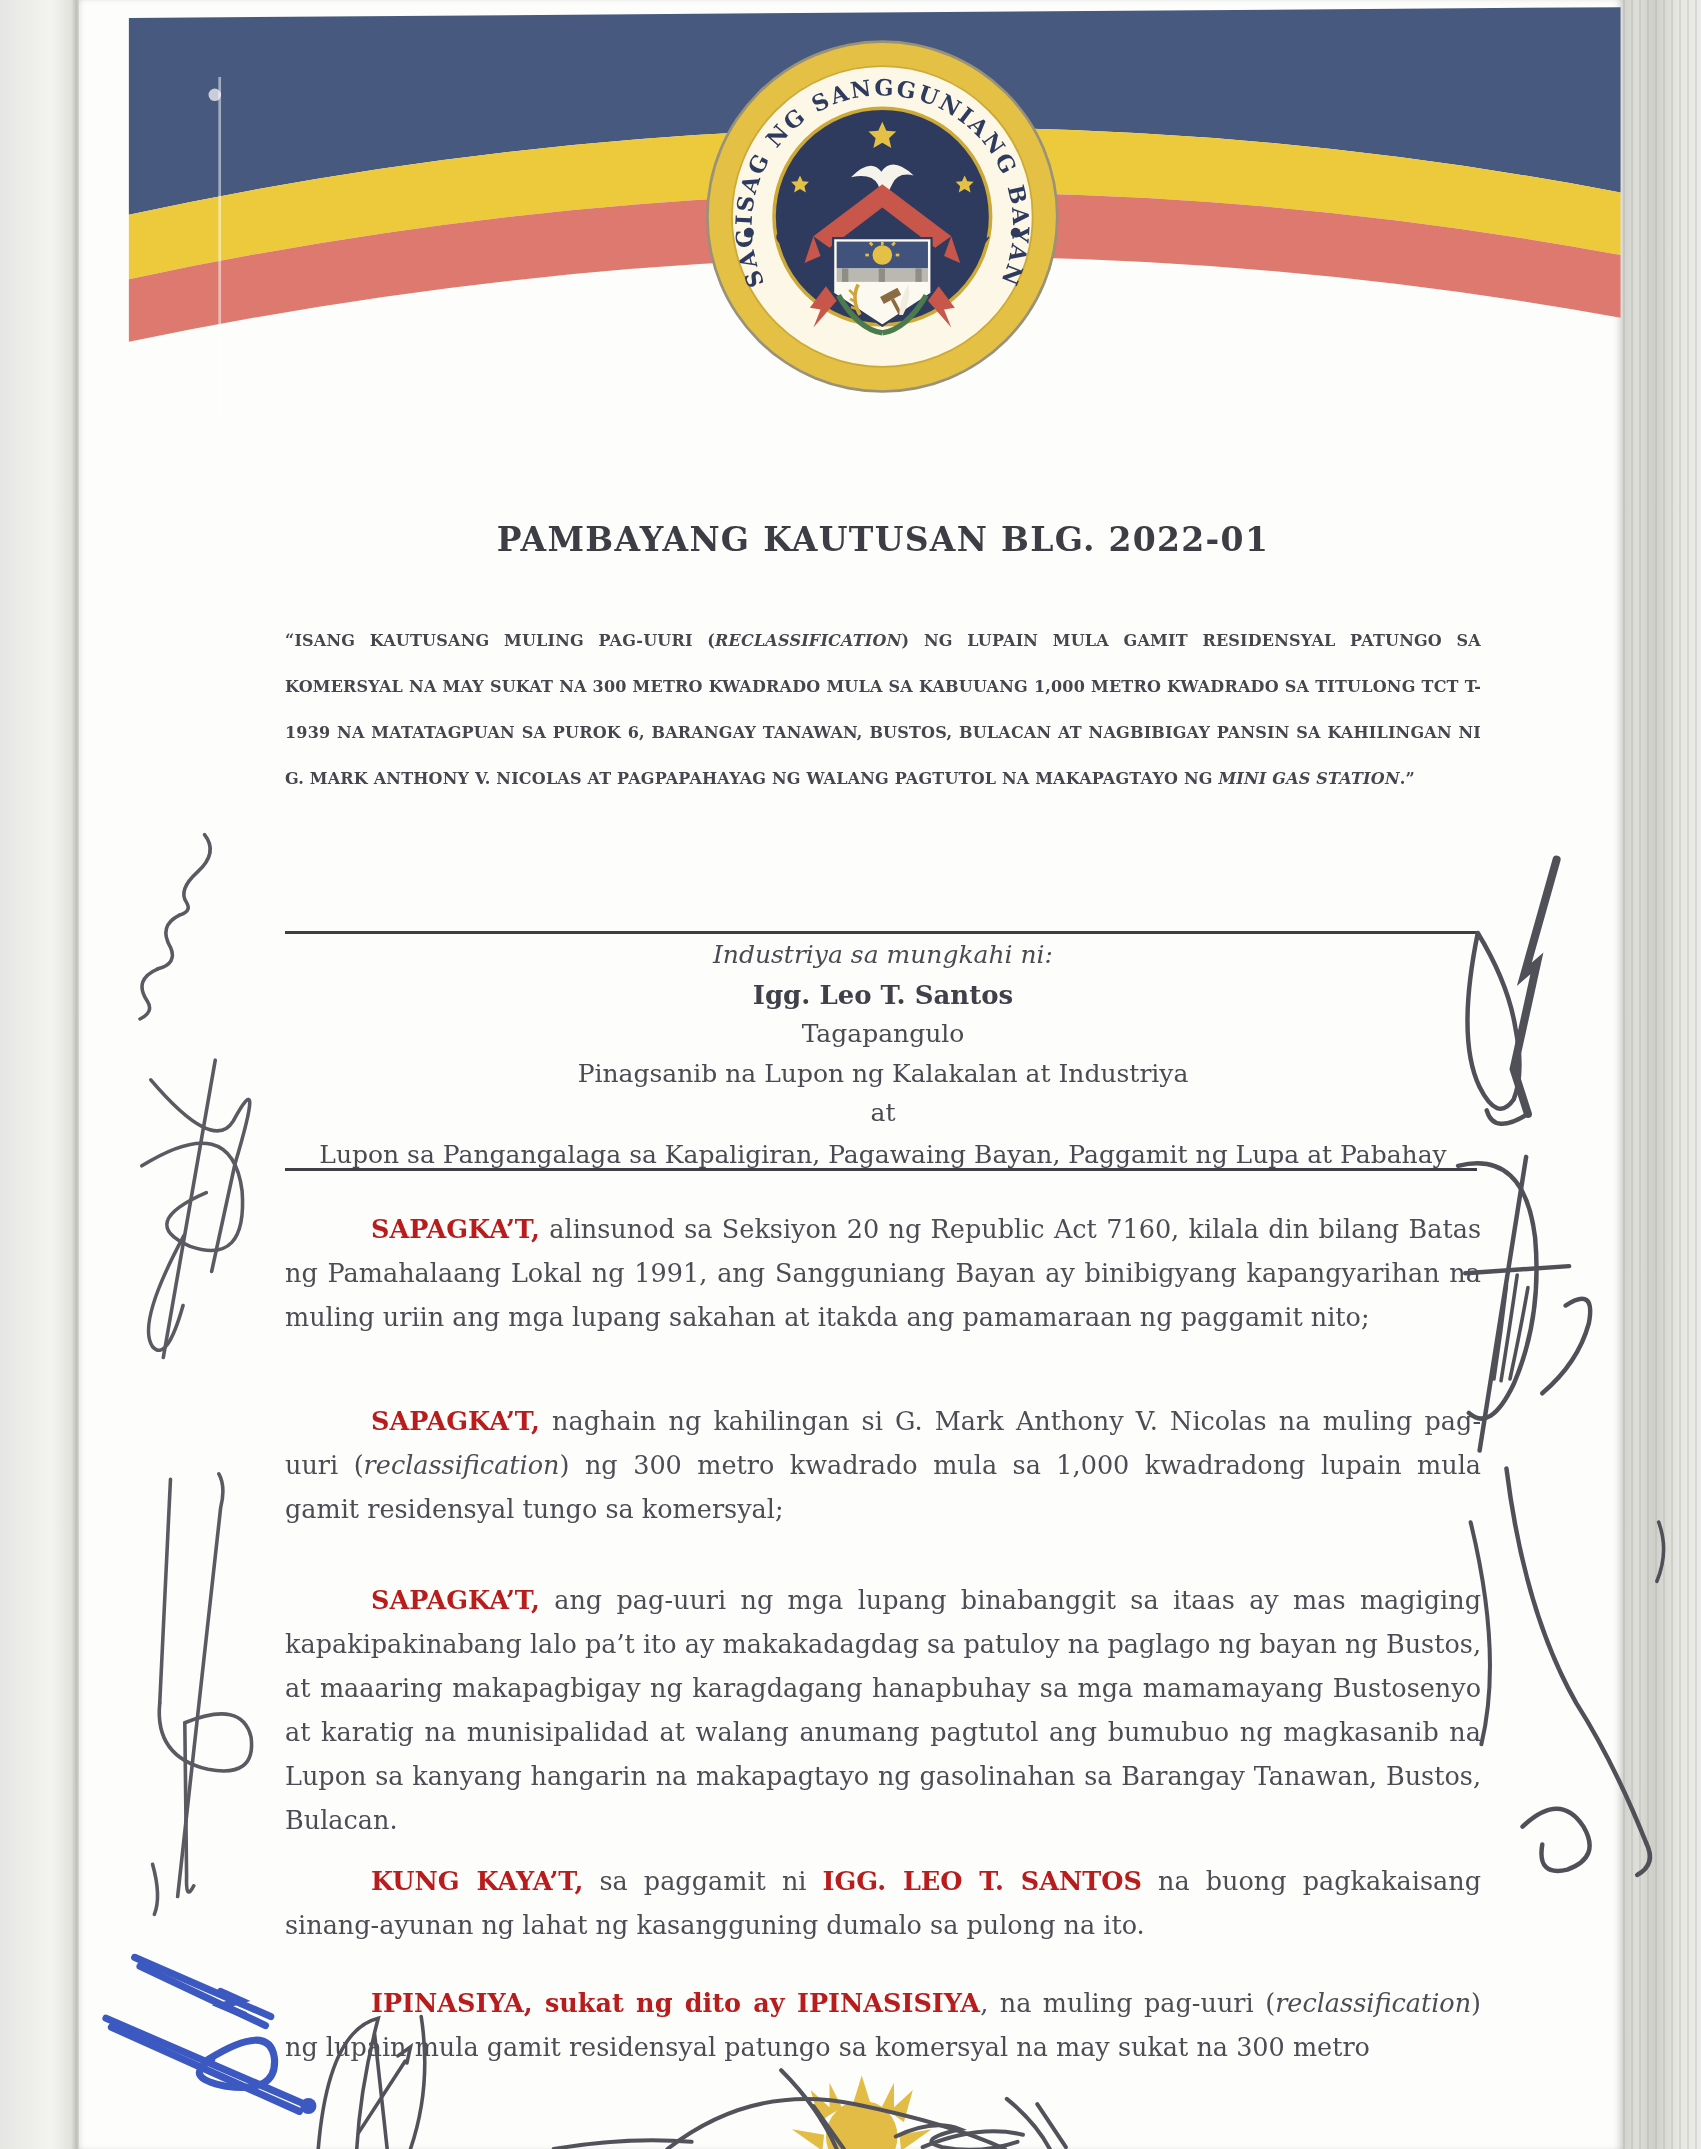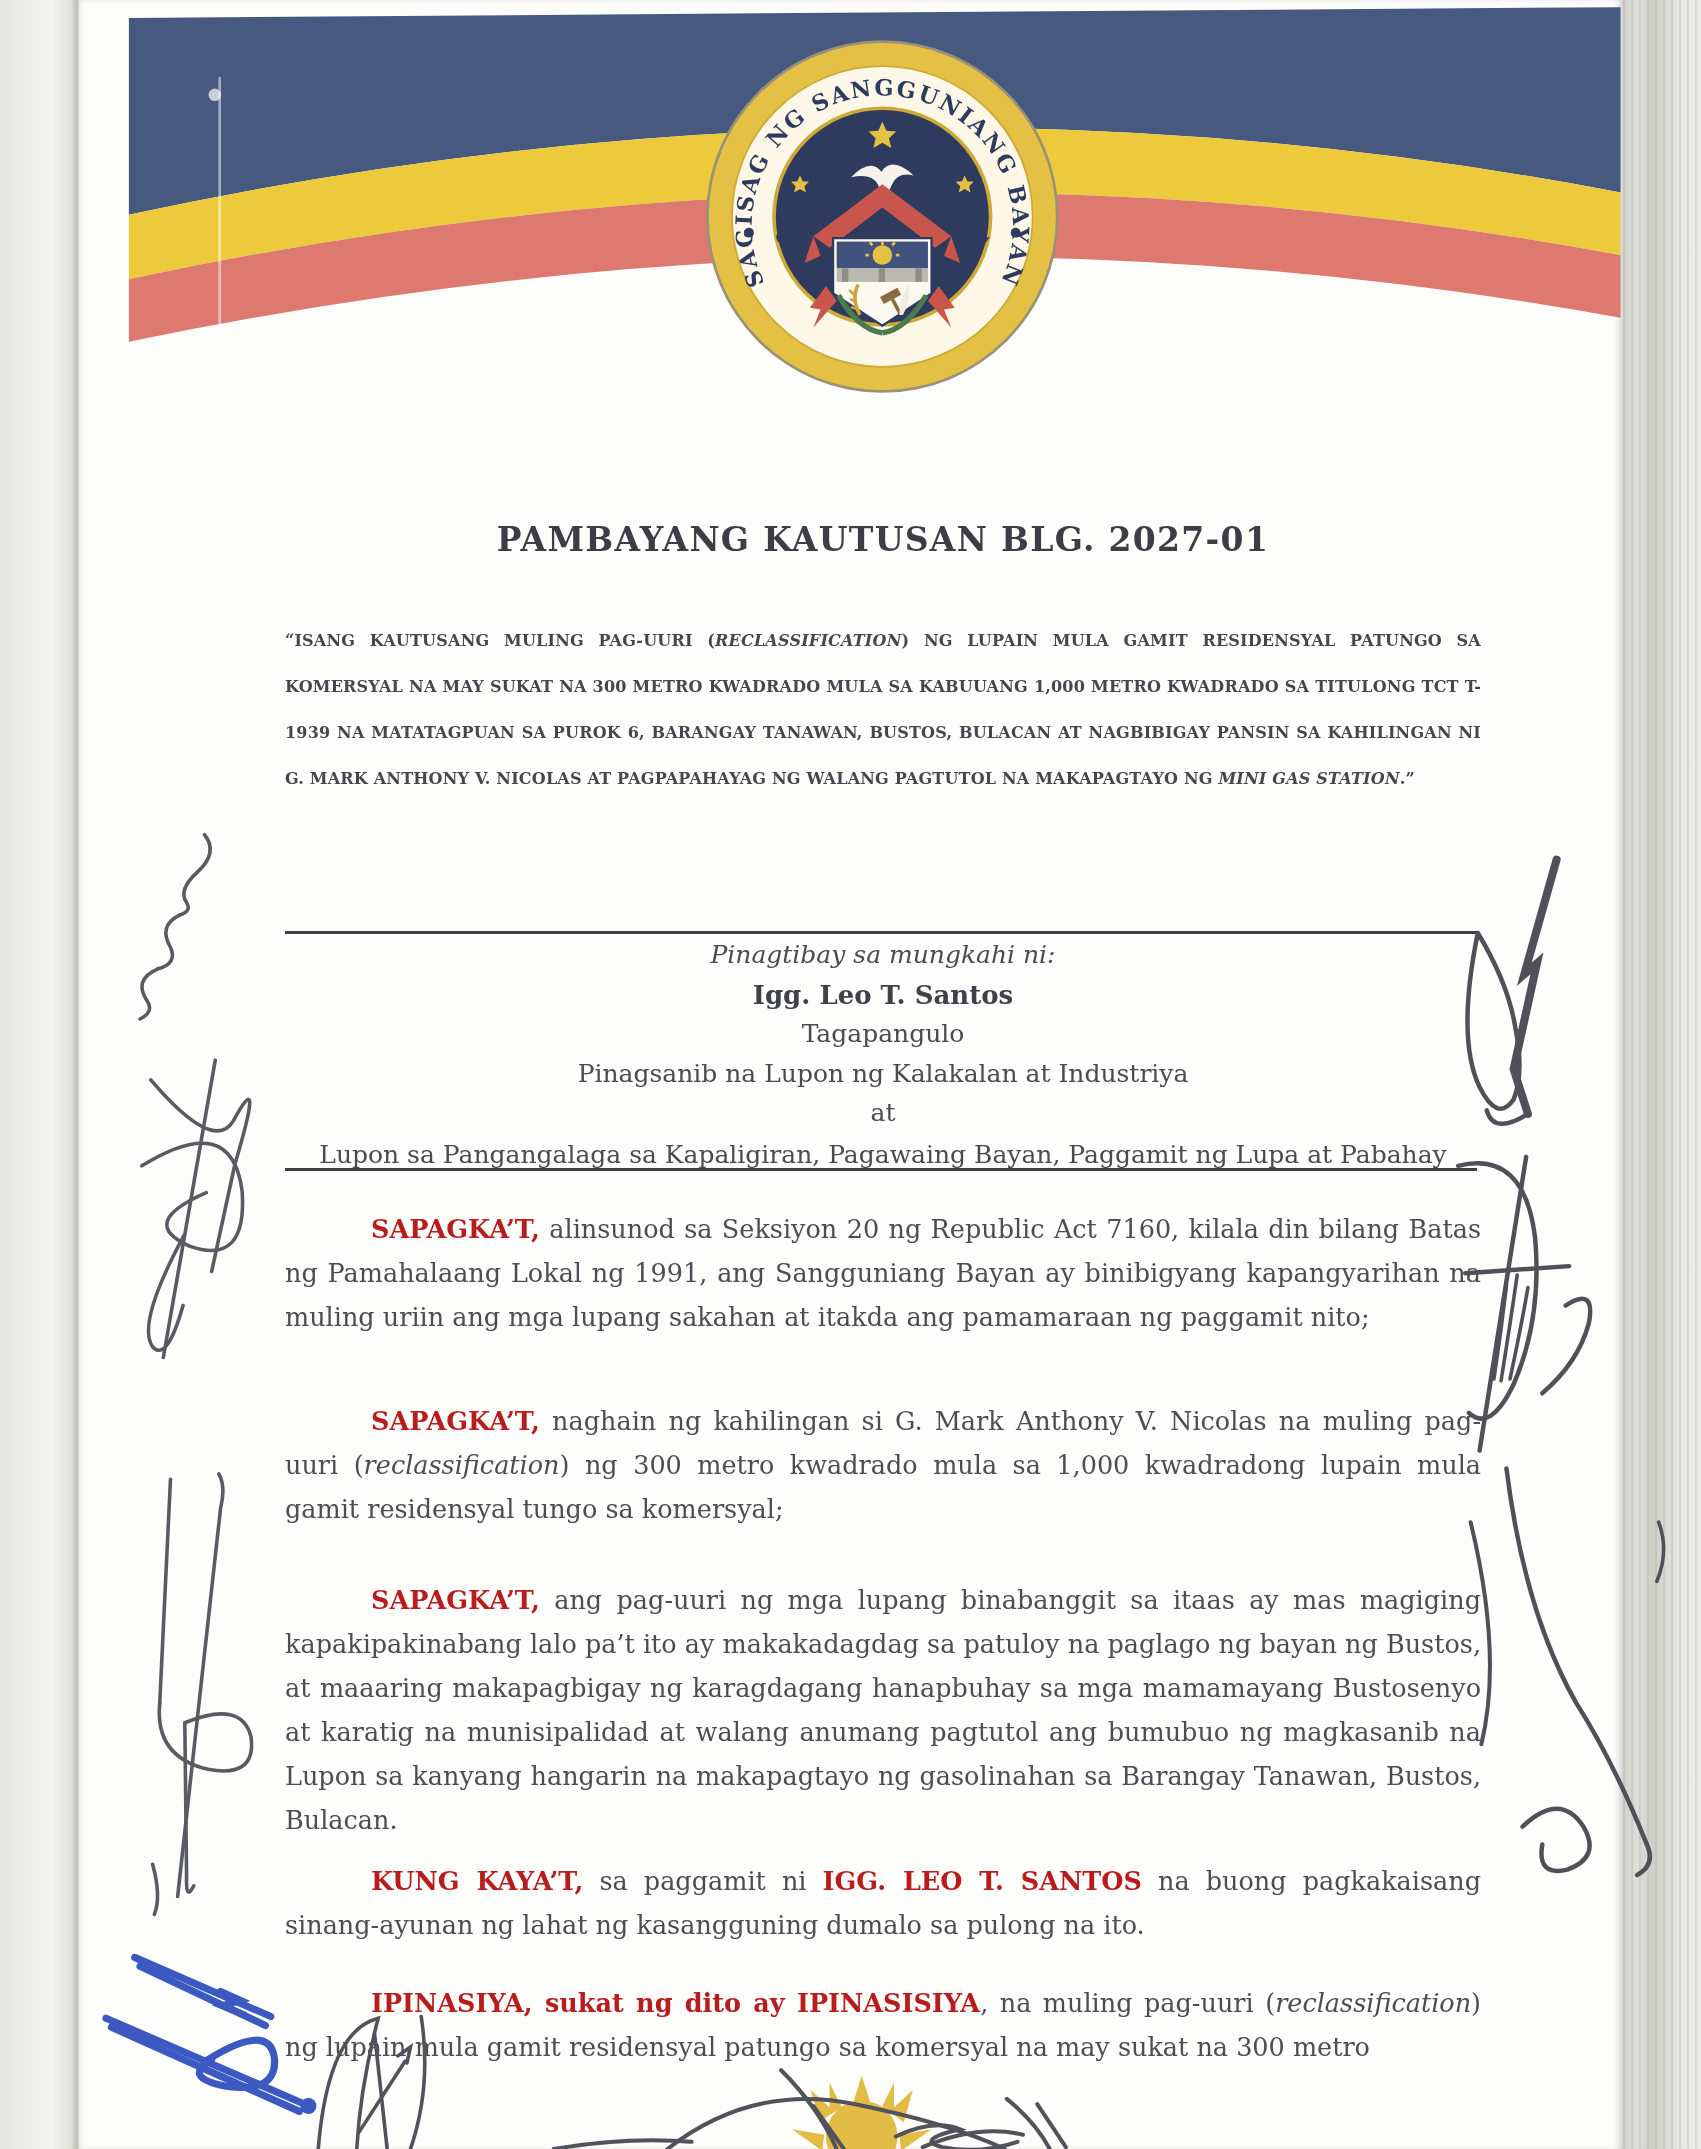--- a/index.html
+++ b/index.html
@@ -131,27 +131,27 @@
 
       <path d="M936,330 Q958,368 985,372" fill="none" stroke="#4c7a4f" stroke-width="6"></path>
       <path d="M1034,330 Q1012,368 985,372" fill="none" stroke="#4c7a4f" stroke-width="6"></path>
 
       <path d="M922,320 l-18,24 12,2 -8,20 26,-30 Z" fill="#c8564a"></path>
       <path d="M1048,320 l18,24 -12,2 8,20 -26,-30 Z" fill="#c8564a"></path>
     </g>
   </g>
 </svg>
 
-<div class="doc-title">PAMBAYANG KAUTUSAN BLG. 2027-01</div>
+<div class="doc-title">PAMBAYANG KAUTUSAN BLG. 2022-01</div>
 
 <div class="quote"><span>“ISANG KAUTUSANG MULING PAG-UURI (</span><span class="i">RECLASSIFICATION</span><span>) NG LUPAIN MULA GAMIT RESIDENSYAL PATUNGO SA KOMERSYAL NA MAY SUKAT NA 300 METRO KWADRADO MULA SA KABUUANG 1,000 METRO KWADRADO SA TITULONG TCT T-1939 NA MATATAGPUAN SA PUROK 6, BARANGAY TANAWAN, BUSTOS, BULACAN AT NAGBIBIGAY PANSIN SA KAHILINGAN NI G. MARK ANTHONY V. NICOLAS AT PAGPAPAHAYAG NG WALANG PAGTUTOL NA MAKAPAGTAYO NG </span><span class="i">MINI GAS STATION</span><span>.”</span></div>
 
 <div class="rule" id="rule-top"></div>
 
-<div class="cline it" style="top:940px;">Pinagtibay sa mungkahi ni:</div>
+<div class="cline it" style="top:940px;">Industriya sa mungkahi ni:</div>
 <div class="cline bd" style="top:980px;">Igg. Leo T. Santos</div>
 <div class="cline" style="top:1019px;text-align:center;">Tagapangulo</div>
 <div class="cline" style="top:1059px;">Pinagsanib na Lupon ng Kalakalan at Industriya</div>
 <div class="cline" style="top:1098px;">at</div>
 <div class="cline" style="top:1140px;">Lupon sa Pangangalaga sa Kapaligiran, Pagawaing Bayan, Paggamit ng Lupa at Pabahay</div>
 
 <div class="rule" id="rule-bottom"></div>
 
 <div class="para" style="top:1207px;"><span class="b">SAPAGKA’T,</span><span> alinsunod sa Seksiyon 20 ng Republic Act 7160, kilala din bilang Batas ng Pamahalaang Lokal ng 1991, ang Sangguniang Bayan ay binibigyang kapangyarihan na muling uriin ang mga lupang sakahan at itakda ang pamamaraan ng paggamit nito;</span></div>
 <div class="para" style="top:1399px;"><span class="b">SAPAGKA’T,</span><span> naghain ng kahilingan si G. Mark Anthony V. Nicolas na muling pag-uuri (</span><span class="i">reclassification</span><span>) ng 300 metro kwadrado mula sa 1,000 kwadradong lupain mula gamit residensyal tungo sa komersyal;</span></div>

